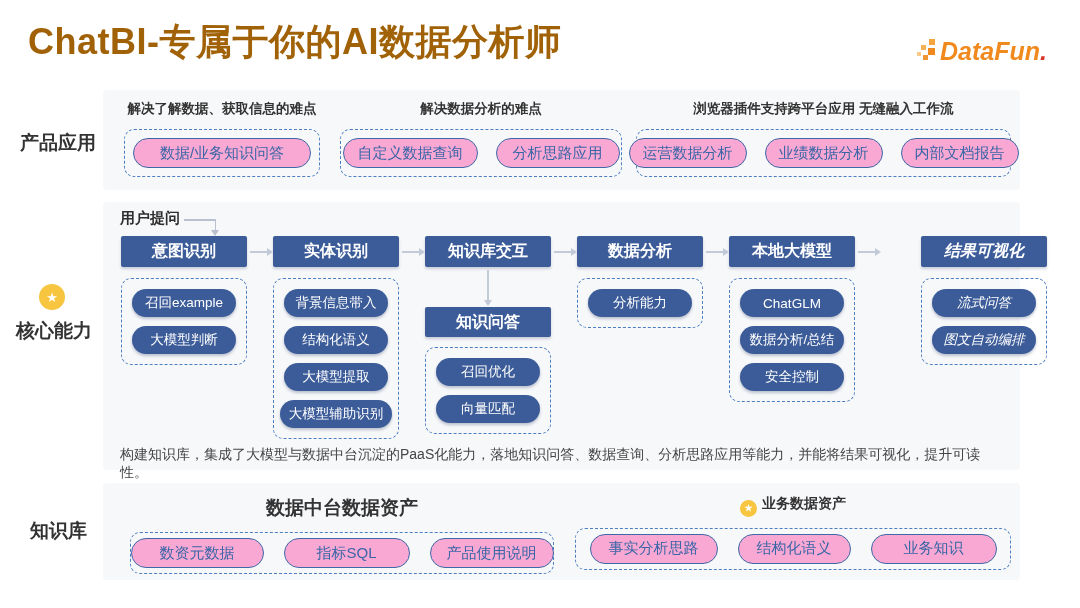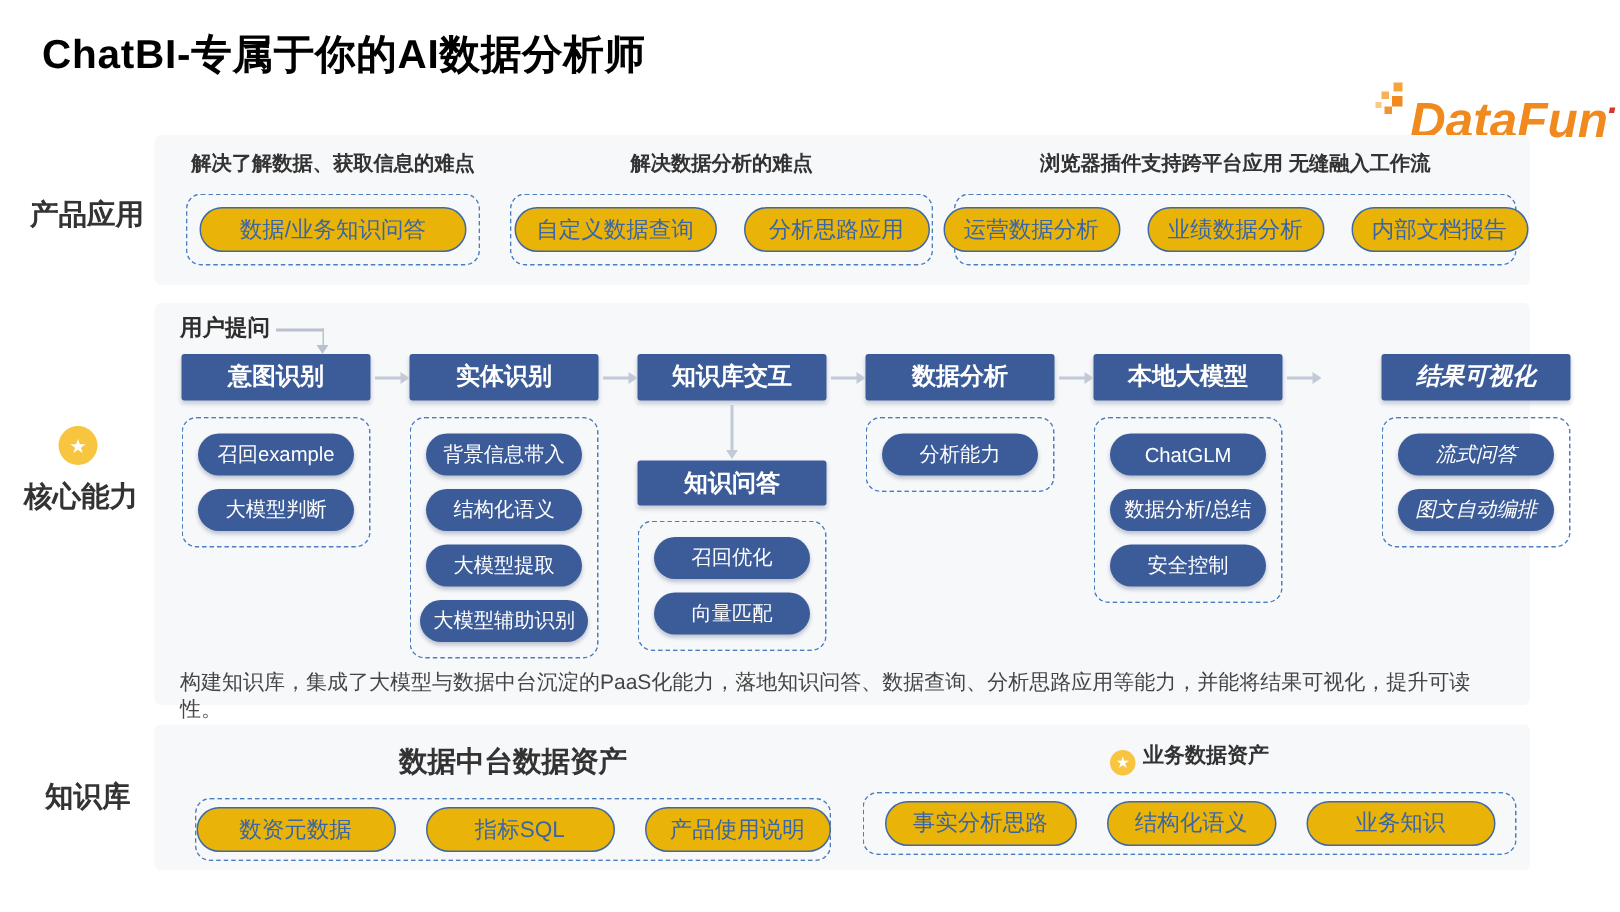--- a/index.html
+++ b/index.html
@@ -1,26 +1,26 @@
 <!DOCTYPE html>
 <html><head>
 <meta charset="utf-8">
 <style>
   * { margin:0; padding:0; box-sizing:border-box; }
   html,body { background:#fff; }
   body { font-family:"Liberation Sans", sans-serif; }
   .stage { position:relative; width:1080px; height:608px; background:#fff; overflow:hidden; }
 
-  .page-title { position:absolute; left:28px; top:18px; font-size:27px; font-weight:bold;
-    color:#000000; letter-spacing:0.5px; }
+  .page-title { position:absolute; left:28px; top:18px; font-size:36px; font-weight:bold;
+    color:#a16207; letter-spacing:0.5px; }
 
   
   .logo { position:absolute; left:916px; top:36px; display:flex; align-items:center; }
   .logo-mark { margin-right:2px; }
-  .logo-text { font-size:33px; font-weight:bold; font-style:italic; color:#F08A1E; letter-spacing:0px;margin-top:25px; }
+  .logo-text { font-size:25px; font-weight:bold; font-style:italic; color:#F08A1E; letter-spacing:0px; }
   .logo-dot { font-size:25px; font-weight:bold; font-style:italic; color:#D9372B; }
 
   
   .band { position:absolute; left:103px; width:917px; background:#F7F8FA; border-radius:4px; }
   .band-product   { top:90px;  height:100px; }
   .band-core      { top:202px; height:268px; }
   .band-knowledge { top:483px; height:97px;  }
 
   
   .side-label { position:absolute; font-size:19px; font-weight:bold; color:#333; }
@@ -32,21 +32,21 @@
 
   
   .grp { position:absolute; }
   .grp-head { text-align:center; font-size:13.5px; font-weight:bold; color:#333;
     white-space:nowrap; margin-bottom:11px; }
   .grp-head .mini-star { display:inline-flex; width:17px; height:17px; border-radius:50%;
     background:#F7C540; color:#fff; font-size:9px; align-items:center; justify-content:center;
     margin-right:5px; vertical-align:-3px; }
   .dash { border:1.5px dashed #4C7DC0; border-radius:10px; display:flex; align-items:center;
     justify-content:center; gap:22px; }
-  .opill { height:30px; background:#eab308; border:1.5px solid #3E69A7; border-radius:15px;
+  .opill { height:30px; background:#f9a8d4; border:1.5px solid #3E69A7; border-radius:15px;
     color:#3A66A6; font-size:15px; display:flex; align-items:center; justify-content:center;
     padding:0 20px; white-space:nowrap; }
 
   
   .col { position:absolute; width:126px; top:236px; }
   .colhead { height:31px; background:#3C5C99; color:#fff; font-size:16px; font-weight:bold;
     display:flex; align-items:center; justify-content:center; border-radius:2px;
     box-shadow:0 2px 3px rgba(30,50,90,.22); white-space:nowrap; }
   .colspacer { height:40px; }
   .colsub { margin-top:0; height:30px; }

